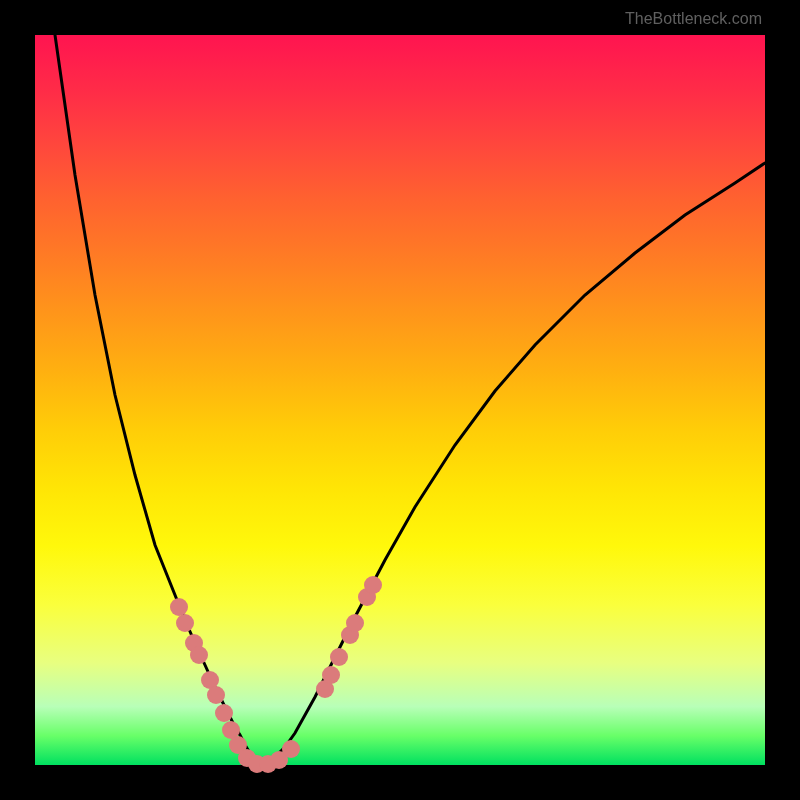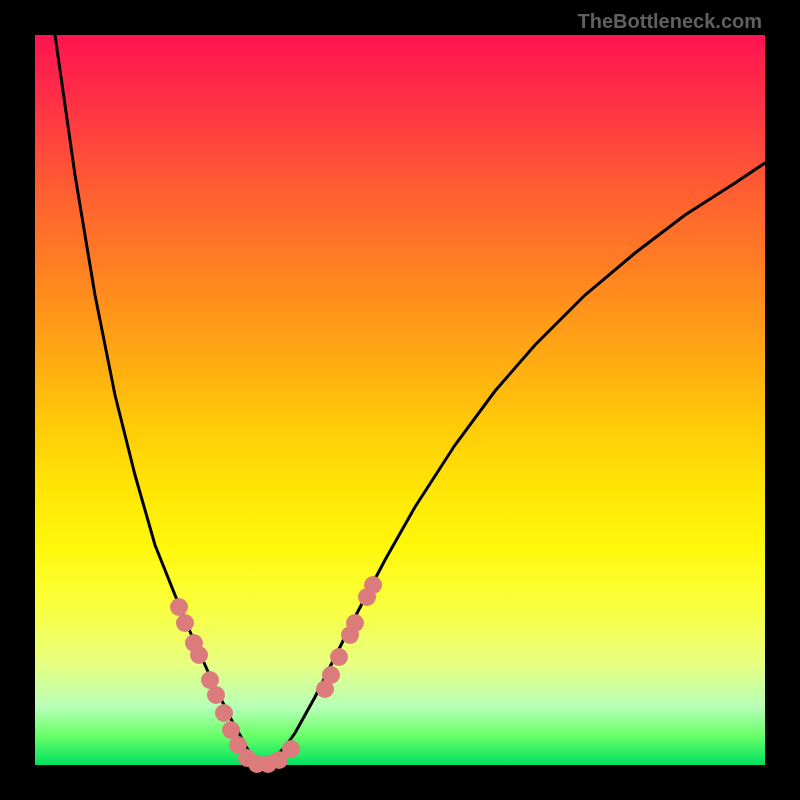--- a/index.html
+++ b/index.html
@@ -26,22 +26,22 @@
       #e8ff80 86%,
       #b8ffb8 92%,
       #68ff68 96%,
       #00e060 100%);
   }
   .watermark {
     position: absolute;
     top: 10px;
     right: 38px;
     color: #606060;
-    font-size: 20px;
-    font-weight: 700;
+    font-size: 16px;
+    font-weight: 400;
   }
   svg.overlay {
     position: absolute;
     top: 0; left: 0; width: 730px; height: 730px;
     overflow: visible;
   }
 </style>
 </head>
 <body>
 

